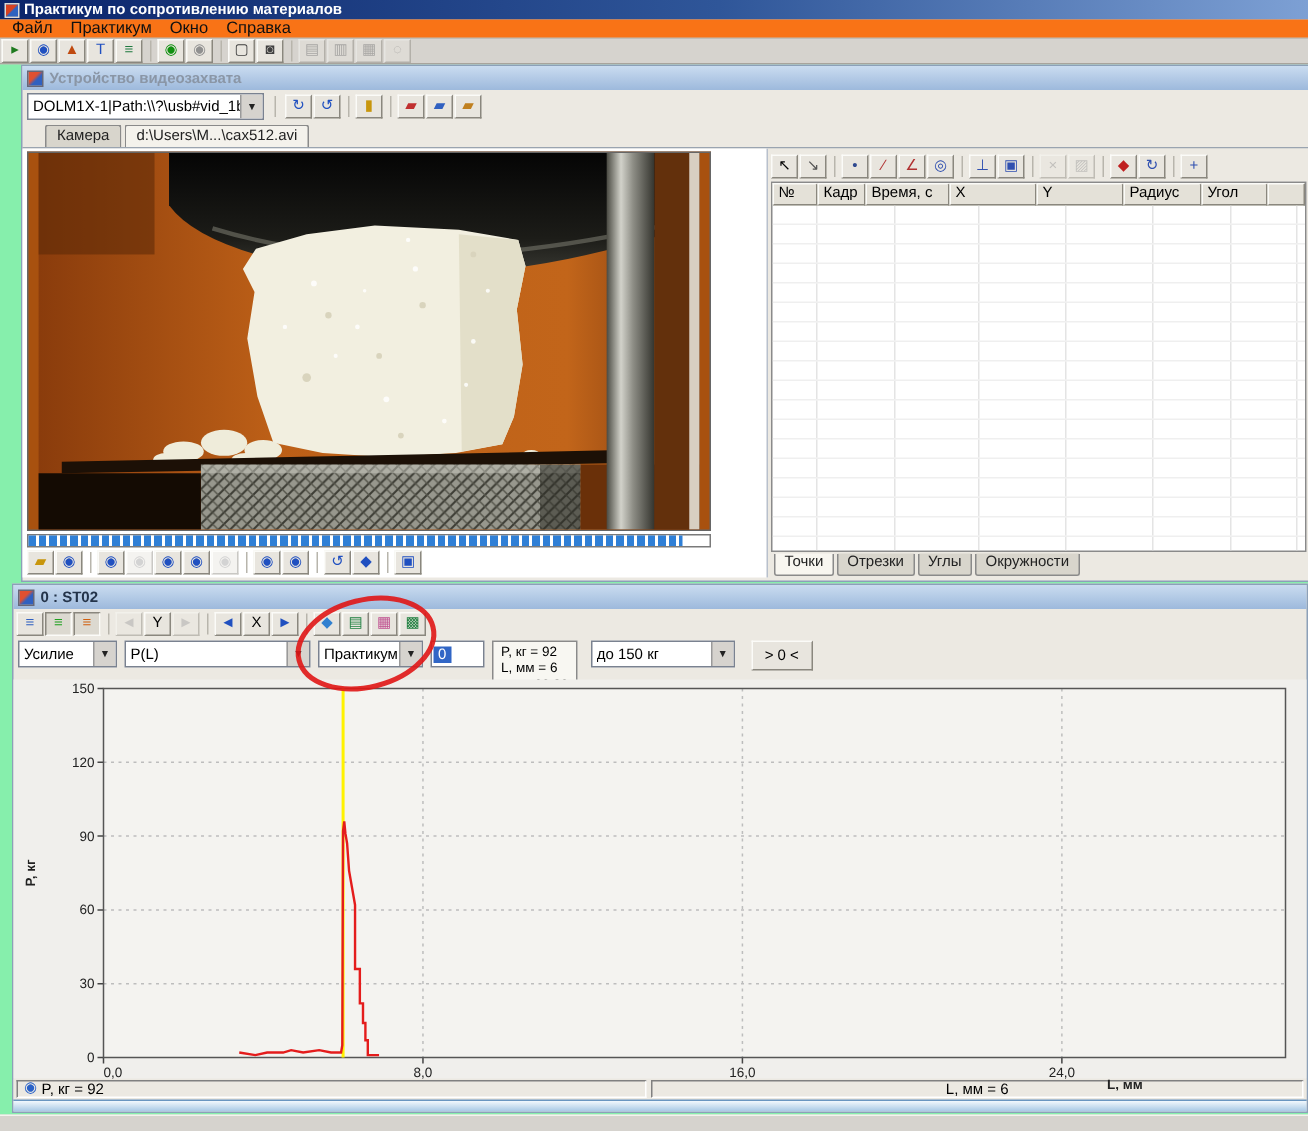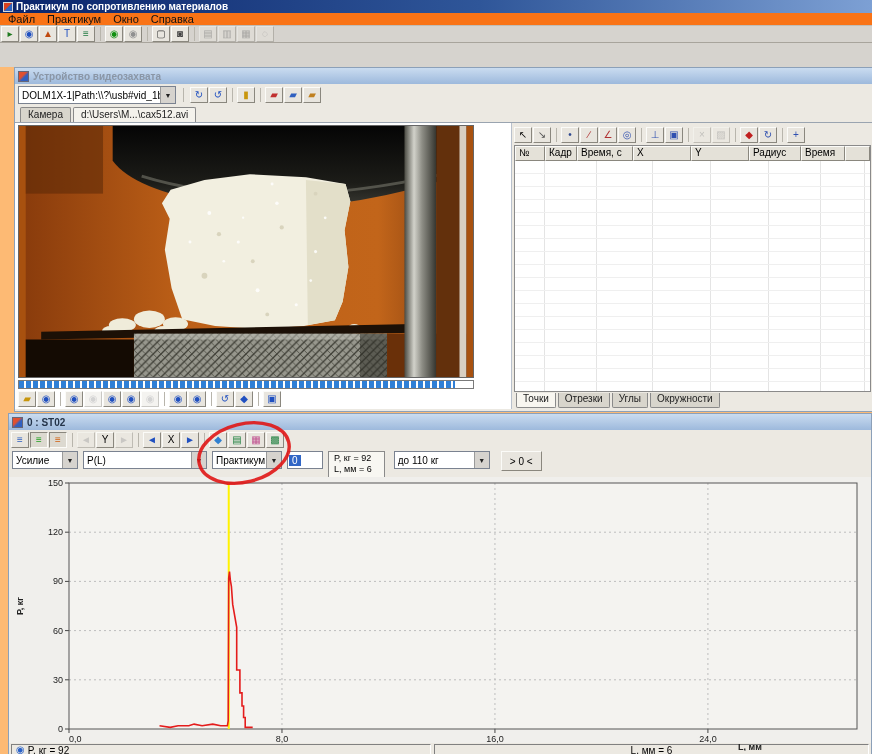--- a/index.html
+++ b/index.html
@@ -13,35 +13,35 @@
   .appicon { width:10px; height:10px; background:linear-gradient(135deg,#d84020 45%,#2e62c0 55%); border:1px solid #d8d8d8; }
   .menubar { height:13px; background:#f97316; display:flex; align-items:center; padding-left:2px; border-bottom:1px solid #c0bdb6; }
   .menubar span { padding:0 6px; font-size:11px; color:#111; }
   .maintb { height:17px; background:#d6d3ce; display:flex; align-items:center; gap:1px; padding:1px 1px; border-bottom:1px solid #a8a49c; }
   .ibtn { height:16px; min-width:18px; display:inline-flex; align-items:center; justify-content:center; background:#e8e5de; border:1px solid; border-color:#fbfbf8 #8a877e #8a877e #fbfbf8; padding:0 1px; cursor:default; }
   .ibtn .glyph { font-size:10px; line-height:10px; }
   .ibtn.dis { opacity:.45; }
   .ibtn.prs { background:#dcd9d0; border-color:#8a877e #fbfbf8 #fbfbf8 #8a877e; }
   .tsep { width:5px; height:14px; display:inline-block; border-right:1px solid #b8b5ac; margin-right:3px; }
 
-  .mdi { position:absolute; left:0; top:43px; right:0; bottom:0; background:#fdba74;margin-top:24px; }
+  .mdi { position:absolute; left:0; top:43px; right:0; bottom:0; background:#86efac; }
 
   .win { position:absolute; background:#ece9e2; border:1px solid #8ca0b8; }
   .win-title { height:16px; display:flex; align-items:center; gap:4px; padding:0 3px; background:linear-gradient(#cadcf0,#9db9dc); font-size:10px; font-weight:bold; }
   .win-title.dim { color:#8a96a6; }
   .win-title.dark { color:#24344a; }
   .wicon { width:11px; height:11px; background:linear-gradient(135deg,#e05030 40%,#3060c0 60%); border:1px solid #667; flex:0 0 auto; }
 
   
   #videoWin { left:14px; top:0px; width:860px; height:345px; }
   .vw-toolbar { height:22px; display:flex; align-items:center; gap:3px; padding:1px 3px; }
   .combo { display:inline-flex; align-items:center; height:18px; border:1px solid #7a8290; background:#fff; font-size:10px; padding-left:3px; white-space:nowrap; overflow:hidden; }
   .combo .ctext { overflow:hidden; white-space:nowrap; }
   .combo .arrow { margin-left:auto; width:15px; align-self:stretch; background:#d6d3ce; border-left:1px solid #9a9a9a; display:flex; align-items:center; justify-content:center; font-size:7px; color:#222; flex:0 0 15px; }
-  .vw-tabs { height:16px; display:flex; align-items:flex-end; gap:2px; padding-left:5px; }
+  .vw-tabs { height:16px; display:flex; align-items:flex-end; gap:2px; padding-left:15px; }
   .ttab { height:15px; font-size:10px; padding:1px 7px 0; border:1px solid #8a8a8a; border-bottom:none; background:#d8d5cc; border-radius:2px 2px 0 0; color:#222; }
   .ttab.active { background:#f4f2ec; font-weight:normal; }
   .vw-body { display:flex; height:calc(100% - 56px); border-top:1px solid #9aa4b0; }
   .video-pane { width:497px; background:#fff; border-right:1px solid #b8c0cc; display:flex; flex-direction:column; padding:2px 3px; }
   .video-display { width:456px; height:260px; border:1px solid #666; background:#a8510f; }
   .pbar { width:456px; height:9px; margin-top:2px; border:1px solid #7a7a7a; background:#fff; }
   .pbar .fill { height:100%; background:repeating-linear-gradient(90deg,#2f7fd6 0 5px,#fff 5px 7px); }
   .vctrl { display:flex; align-items:center; gap:1px; margin-top:2px; }
 
   
@@ -350,21 +350,21 @@
               </button>
             </div>
           <div class="mp-table">
             <div class="mp-thead">
                 <div class="hcell" style="width: 30px;">№</div>
                 <div class="hcell" style="width: 32px;">Кадр</div>
                 <div class="hcell" style="width: 56px;">Время, с</div>
                 <div class="hcell" style="width: 58px;">X</div>
                 <div class="hcell" style="width: 58px;">Y</div>
                 <div class="hcell" style="width: 52px;">Радиус</div>
-                <div class="hcell" style="width: 44px;">Время</div>
+                <div class="hcell" style="width: 44px;">Угол</div>
                 <div class="hcell" style="flex: 1 1 0%;"></div>
               </div>
             <div style="flex:1;overflow:hidden">
                 <div class="trow">
                   <div class="tcell" style="width: 30px;"></div>
                   <div class="tcell" style="width: 52px;"></div>
                   <div class="tcell" style="width: 56px;"></div>
                   <div class="tcell" style="width: 58px;"></div>
                   <div class="tcell" style="width: 58px;"></div>
                   <div class="tcell" style="width: 52px;"></div>
@@ -599,21 +599,21 @@
         </div>
         <div class="valfield">
           <span class="sel">0</span>
         </div>
         <div class="infobox">
           <div>P, кг = 92</div>
           <div>L, мм = 6</div>
           <div>t, c = 62,03</div>
         </div>
         <div class="combo" style="width:96px;margin-left:4px">
-          <span class="ctext">до 110 кг</span>
+          <span class="ctext">до 150 кг</span>
           <span class="arrow">▼</span>
         </div>
         <button class="pushbtn" style="margin-left:6px">&gt; 0 &lt;</button>
       </div>
       <div class="cw-plot">
         <svg width="858" height="274">
             <rect x="60" y="6" width="788" height="246" fill="#f4f3f0"></rect>
             <line x1="56" x2="60" y1="252" y2="252" stroke="#444"></line>
             <text x="54" y="255" text-anchor="end" font-size="9" fill="#222">0</text>
             <line x1="60" x2="848" y1="202.8" y2="202.8" stroke="#bdbdbd" stroke-dasharray="2,3"></line>

